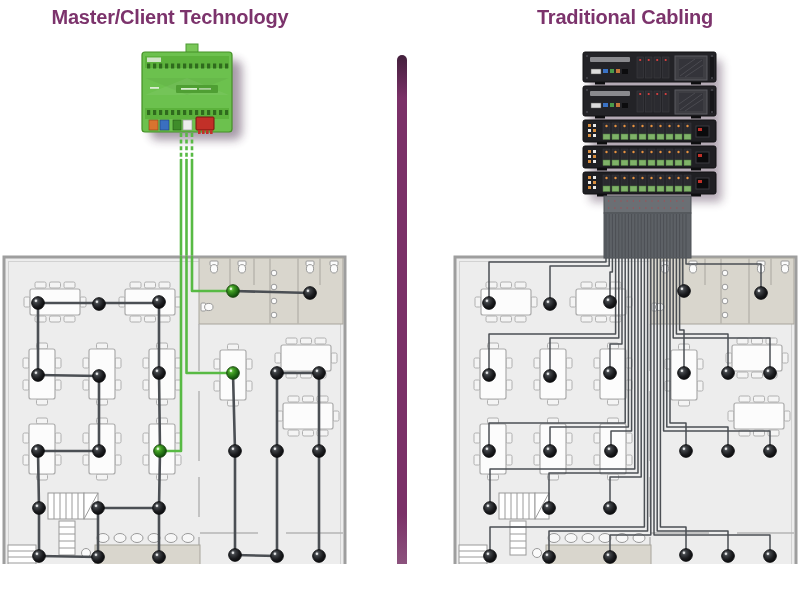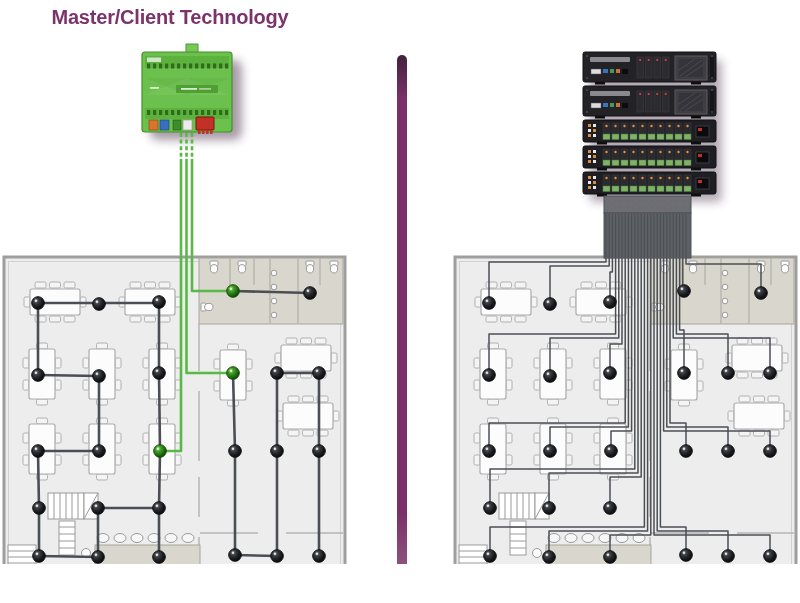--- a/index.html
+++ b/index.html
@@ -14,20 +14,21 @@
   .edge-green{fill:none;stroke:#58ba44;stroke-width:2.6;stroke-linecap:round;stroke-linejoin:round;}
   .edge-green.dashed{stroke-dasharray:4 2.6;stroke-linecap:butt;}
   .edge-run{fill:none;stroke:#4b4f54;stroke-width:1.5;stroke-linejoin:round;}
   .lane-line{stroke:#43464b;stroke-width:1;opacity:.65;}
 </style>
 </head>
 <body>
 
 <div id="stage">
   <div class="title title-left">Master/Client Technology</div>
+  <div class="title title-right">Traditional Cabling</div>
 
   <svg id="scene" width="800" height="603" viewBox="0 0 800 603">
     <defs>
       <radialGradient id="gradDot" cx="35%" cy="32%" r="78%">
         <stop offset="0" stop-color="#8a8e92"></stop>
         <stop offset="0.25" stop-color="#3c3f43"></stop>
         <stop offset="0.6" stop-color="#1b1c1f"></stop>
         <stop offset="1" stop-color="#060607"></stop>
       </radialGradient>
       <radialGradient id="gradGreen" cx="35%" cy="32%" r="78%">

